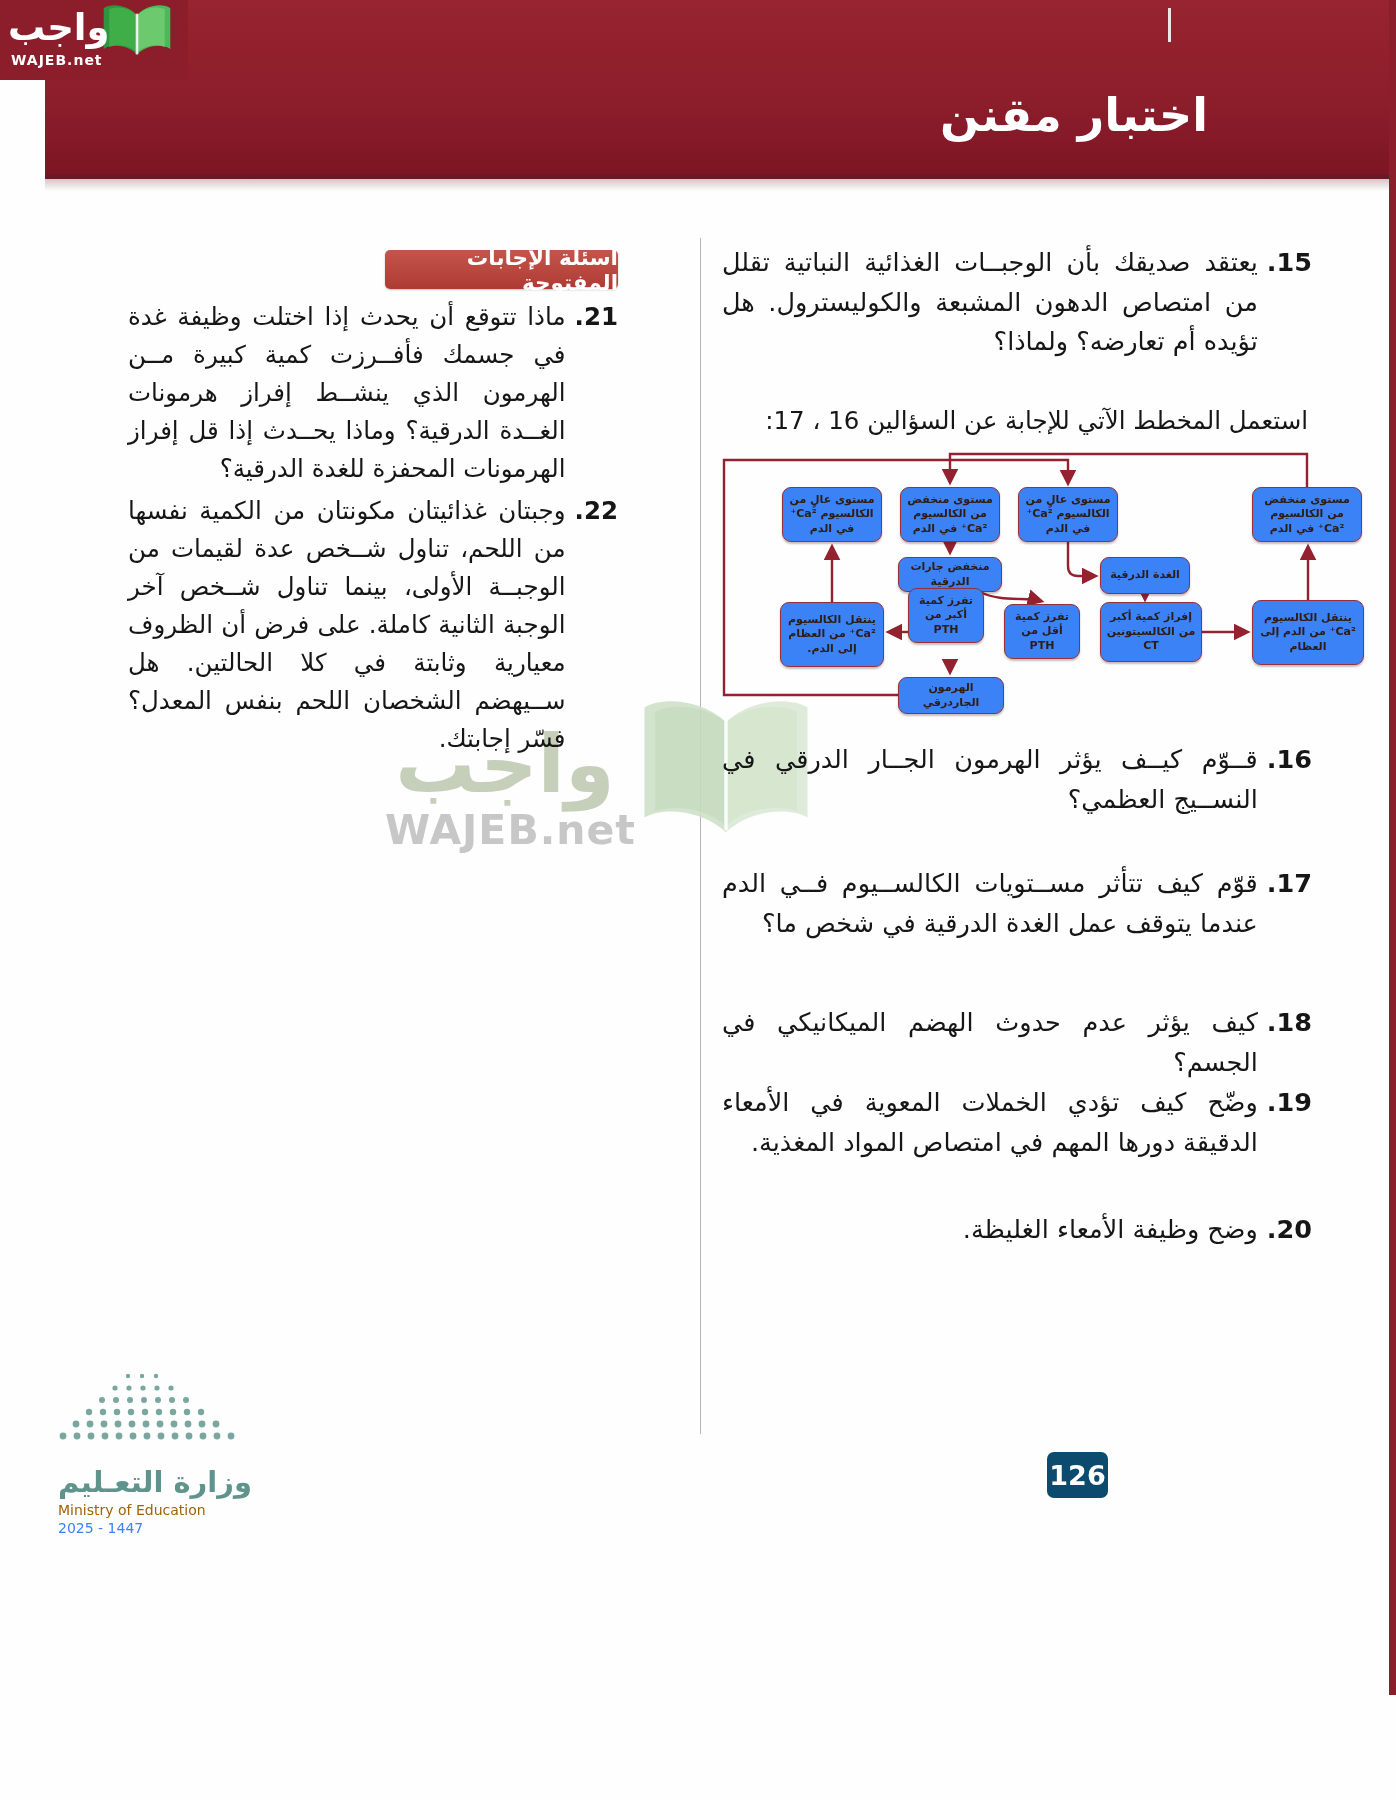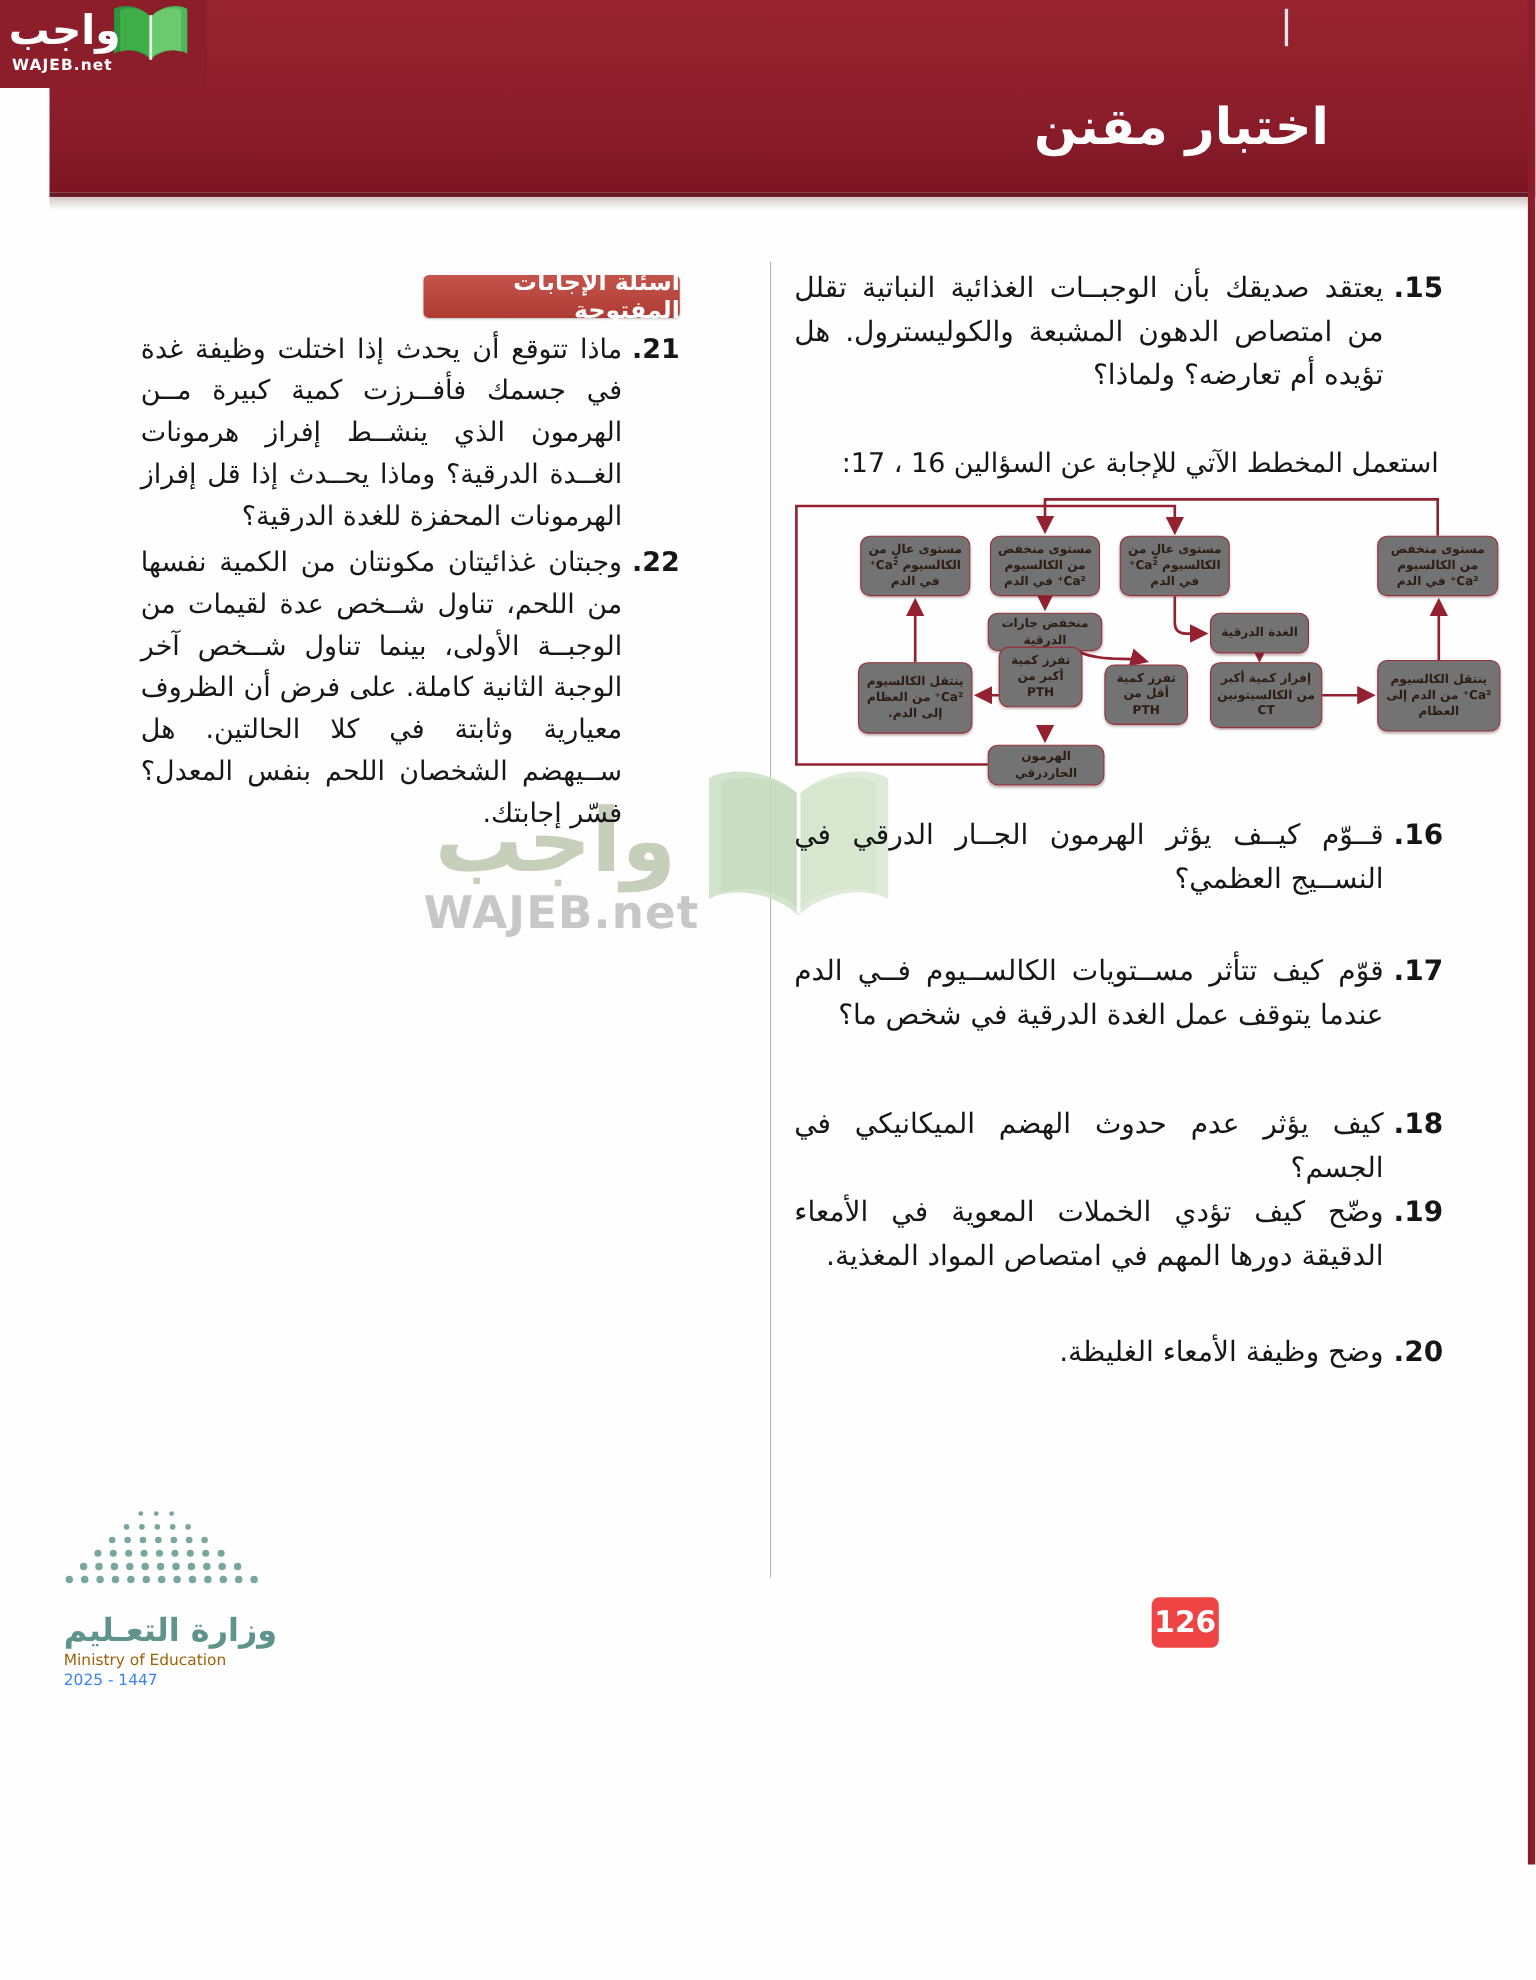--- a/index.html
+++ b/index.html
@@ -32,36 +32,36 @@
   .q .txt{flex:1;}
   .instruction{position:absolute;left:722px;top:406px;width:586px;direction:rtl;text-align:right;
     font-size:24.5px;padding-right:14px;}
   
   .badge{position:absolute;left:385px;top:250px;width:233px;height:39px;border-radius:5px;
     background:linear-gradient(180deg,#c4554c 0%,#ae3b33 100%);color:#fff;font-size:21.5px;font-weight:bold;
     display:flex;align-items:center;justify-content:center;direction:rtl;box-shadow:0 1px 2px rgba(0,0,0,.25);}
   
   .fc{position:absolute;left:712px;top:452px;width:660px;height:296px;}
   .fc svg.fc-arrows{position:absolute;left:0;top:0;}
-  .fc-node{position:absolute;background:#737373;border:1.6px solid #97303c;border-radius:9px;
+  .fc-node{position:absolute;background:#3b82f6;border:1.6px solid #97303c;border-radius:9px;
     color:#2d1d14;font-size:11px;font-weight:bold;line-height:1.32;direction:rtl;
     display:flex;align-items:center;justify-content:center;text-align:center;padding:2px 3px;
     box-shadow:0 1.5px 2px rgba(60,20,20,.28);box-sizing:border-box;}
   
   .wm-name{position:absolute;left:385px;top:718px;width:240px;text-align:center;
     font-size:80px;font-weight:bold;color:#c6cfba;direction:rtl;z-index:0;}
   .wm-site{position:absolute;left:385px;top:806px;width:240px;text-align:center;
     font-size:41px;font-weight:bold;color:#c7c7c7;letter-spacing:1px;z-index:0;}
   .wm-book{position:absolute;left:636px;top:688px;z-index:0;opacity:.9;}
   
   .moe{position:absolute;left:58px;top:1362px;width:200px;}
   .moe-ar{margin-top:4px;color:#5f948c;font-size:29px;font-weight:bold;direction:rtl;text-align:left;}
   .moe-en{color:#a16207;font-size:14px;margin-top:3px;}
   .moe-yr{color:#3b82f6;font-size:14px;margin-top:2px;direction:ltr;}
-  .page-num{position:absolute;left:1047px;top:1452px;width:61px;height:46px;background:#ef4444;
+  .page-num{position:absolute;left:1047px;top:1452px;width:61px;height:46px;background:#0c4a6e;
     border-radius:7px;color:#fff;font-size:27px;font-weight:bold;display:flex;align-items:center;justify-content:center;}
 </style>
 </head>
 <body>
 
 <div class="page">
 
   <div class="band"></div>
   <div class="brand-chip"></div>
   <div class="band-tick"></div>

